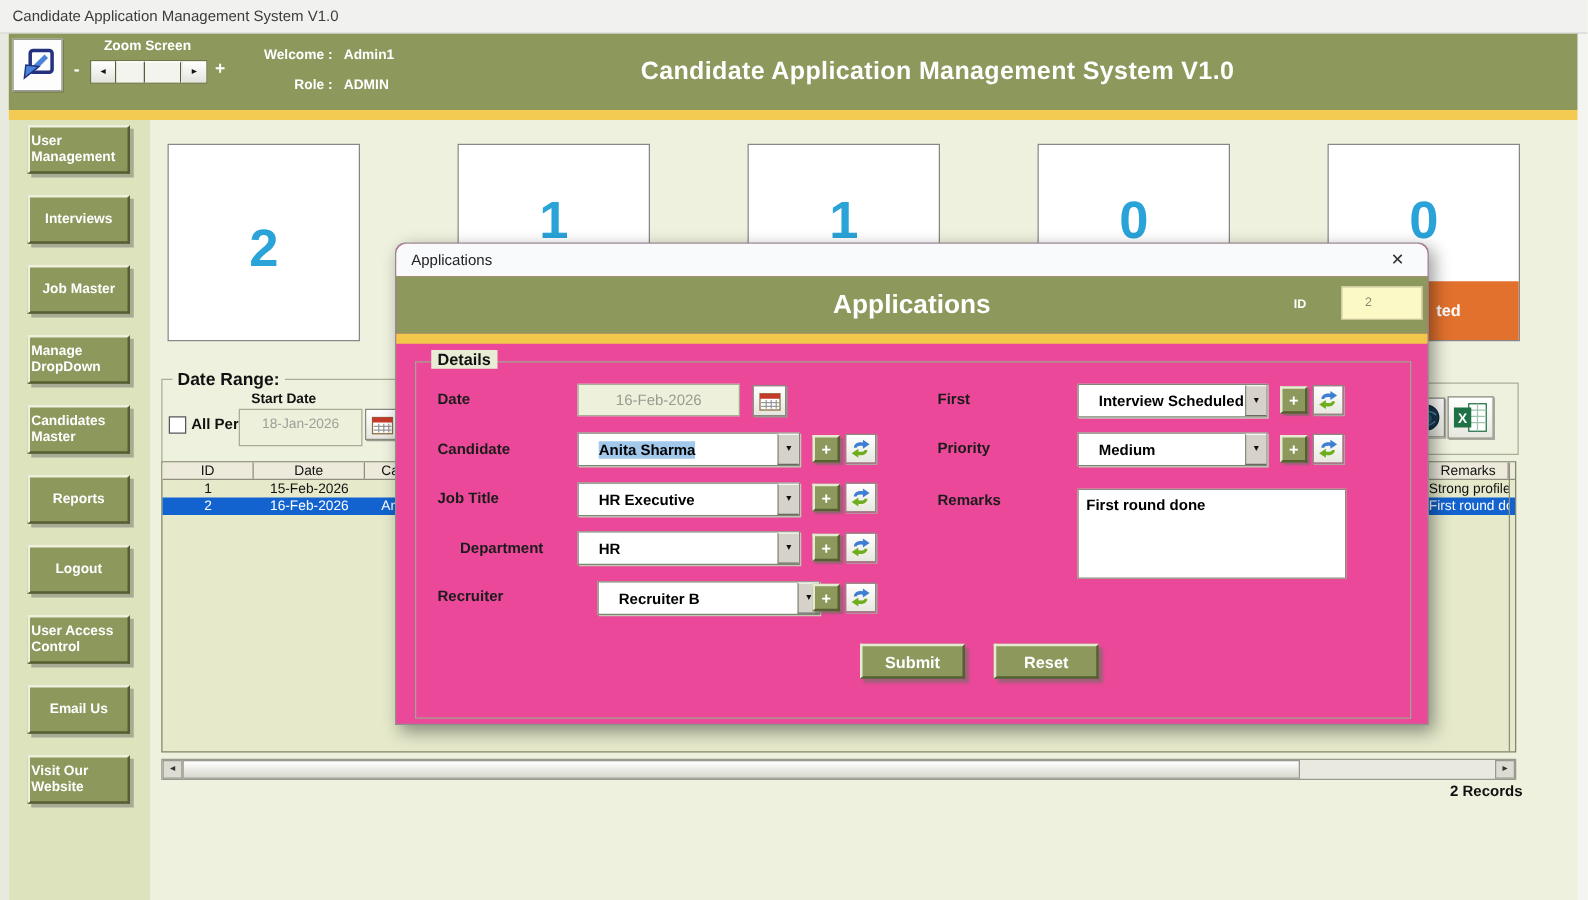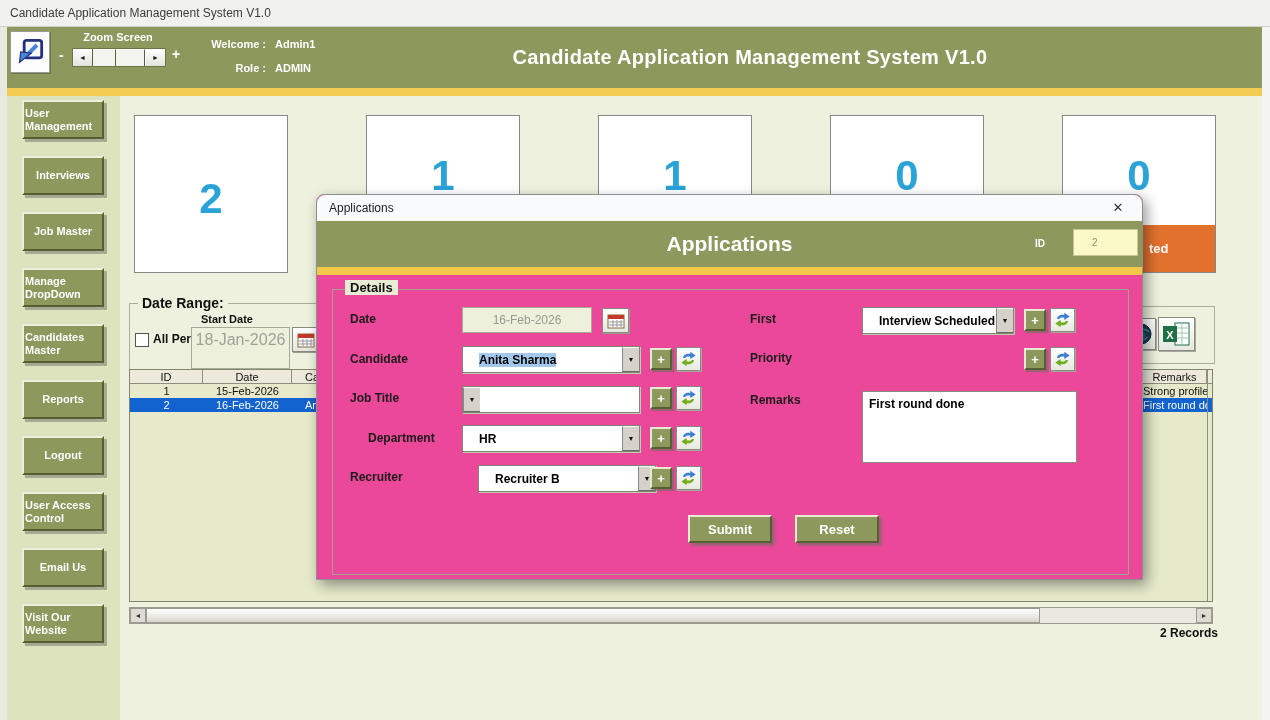--- a/index.html
+++ b/index.html
@@ -54,22 +54,22 @@
   .card .cfoot{height:47px;display:flex;align-items:center;justify-content:center;
                color:#fff;font-size:13px;font-weight:bold;background:#1d5a72;}
   .card.c5 .cfoot{background:#e2712e;justify-content:flex-start;padding-left:86px;box-sizing:border-box;}
 
   
   .dr-frame{left:129px;top:303px;width:420px;height:69px;border:1px solid #a9ae95;}
   .dr-legend{left:8px;top:-9px;background:#eef1dd;padding:0 4px;font-size:14px;font-weight:bold;color:#111;}
   .dr-startlbl{left:71px;top:9px;font-size:11px;font-weight:bold;color:#111;}
   .dr-check{left:5px;top:29px;width:12px;height:12px;background:#fff;border:1px solid #555;}
   .dr-alllbl{left:23px;top:28px;font-size:12px;font-weight:bold;color:#111;}
-  .dr-datebox{left:61px;top:23px;width:99px;height:42px;background:#edf0da;border:1px solid #a8ad97;
-              box-sizing:border-box;text-align:center;line-height:23px;font-size:16px;color:#a0a098;}
+  .dr-datebox{left:61px;top:23px;width:99px;height:30px;background:#edf0da;border:1px solid #a8ad97;
+              box-sizing:border-box;text-align:center;line-height:23px;font-size:11px;color:#a0a098;}
   .calbtn{width:27px;height:25px;background:linear-gradient(#ffffff,#e6e6df);border:1px solid #8a8a80;
           box-shadow:1px 1px 0 #9a9a90;display:flex;align-items:center;justify-content:center;box-sizing:border-box;}
   .dr-cal{left:162px;top:23px;}
 
   
   .exp-frame{left:1120px;top:306px;width:93px;height:56px;border:1px solid #a9ae95;}
   .wbtn{background:linear-gradient(#ffffff,#e8e8e1);border:1px solid #8a8a80;box-shadow:1px 1px 0 #a8a89e;
         display:flex;align-items:center;justify-content:center;box-sizing:border-box;}
   .globebtn{left:1126px;top:318px;width:30px;height:32px;}
   .excelbtn{left:1158px;top:317px;width:37px;height:34px;}
@@ -326,20 +326,21 @@
   </div>
   <div class="abs plusbtn" style="left:333px;top:153px">+</div>
   <div class="abs wbtn syncbtn" style="left:359px;top:152px">
     <svg width="19" height="18" viewBox="0 0 20 20">
       <path d="M4 9 C4 5.5, 8 3.5, 12 4.5 L12 2 L18 6 L12 10 L12 7.5 C9.5 6.8, 6.5 7.5, 6.5 9 Z" fill="#3f7fd2"></path>
       <path d="M16 11 C16 14.5, 12 16.5, 8 15.5 L8 18 L2 14 L8 10 L8 12.5 C10.5 13.2, 13.5 12.5, 13.5 11 Z" fill="#6fae1f"></path>
     </svg>
   </div>
 
   <div class="abs combo w178" style="left:145px;top:191px">
+    <div class="txt">HR Executive</div>
     <div class="dd">▼</div>
   </div>
   <div class="abs plusbtn" style="left:333px;top:192px">+</div>
   <div class="abs wbtn syncbtn" style="left:359px;top:191px">
     <svg width="19" height="18" viewBox="0 0 20 20">
       <path d="M4 9 C4 5.5, 8 3.5, 12 4.5 L12 2 L18 6 L12 10 L12 7.5 C9.5 6.8, 6.5 7.5, 6.5 9 Z" fill="#3f7fd2"></path>
       <path d="M16 11 C16 14.5, 12 16.5, 8 15.5 L8 18 L2 14 L8 10 L8 12.5 C10.5 13.2, 13.5 12.5, 13.5 11 Z" fill="#6fae1f"></path>
     </svg>
   </div>
 
@@ -372,20 +373,24 @@
     <div class="dd">▼</div>
   </div>
   <div class="abs plusbtn" style="left:707px;top:114px">+</div>
   <div class="abs wbtn syncbtn" style="left:733px;top:113px">
     <svg width="19" height="18" viewBox="0 0 20 20">
       <path d="M4 9 C4 5.5, 8 3.5, 12 4.5 L12 2 L18 6 L12 10 L12 7.5 C9.5 6.8, 6.5 7.5, 6.5 9 Z" fill="#3f7fd2"></path>
       <path d="M16 11 C16 14.5, 12 16.5, 8 15.5 L8 18 L2 14 L8 10 L8 12.5 C10.5 13.2, 13.5 12.5, 13.5 11 Z" fill="#6fae1f"></path>
     </svg>
   </div>
 
+  <div class="abs combo w152" style="left:545px;top:151px">
+    <div class="txt">Medium</div>
+    <div class="dd">▼</div>
+  </div>
   <div class="abs plusbtn" style="left:707px;top:153px">+</div>
   <div class="abs wbtn syncbtn" style="left:733px;top:152px">
     <svg width="19" height="18" viewBox="0 0 20 20">
       <path d="M4 9 C4 5.5, 8 3.5, 12 4.5 L12 2 L18 6 L12 10 L12 7.5 C9.5 6.8, 6.5 7.5, 6.5 9 Z" fill="#3f7fd2"></path>
       <path d="M16 11 C16 14.5, 12 16.5, 8 15.5 L8 18 L2 14 L8 10 L8 12.5 C10.5 13.2, 13.5 12.5, 13.5 11 Z" fill="#6fae1f"></path>
     </svg>
   </div>
 
   <div class="abs remarksbox">First round done</div>
 

